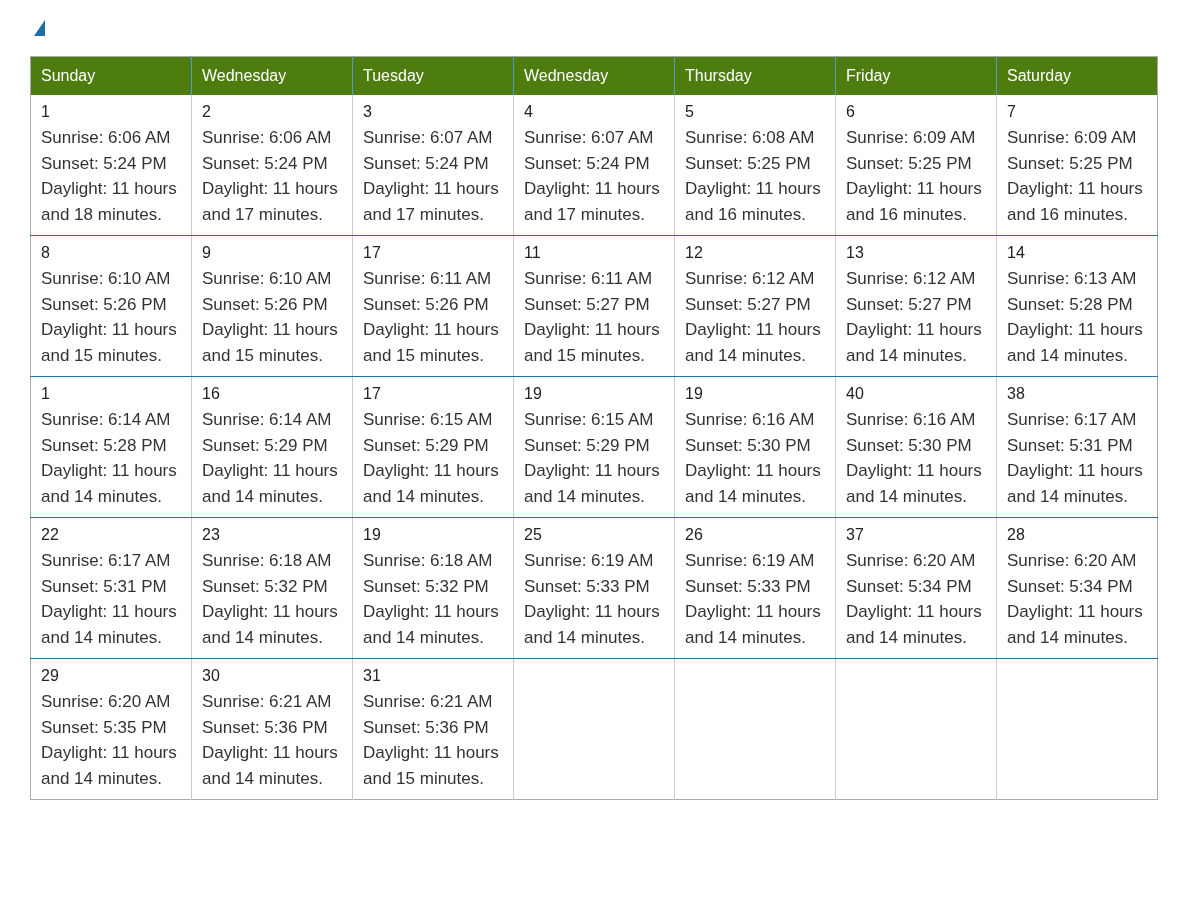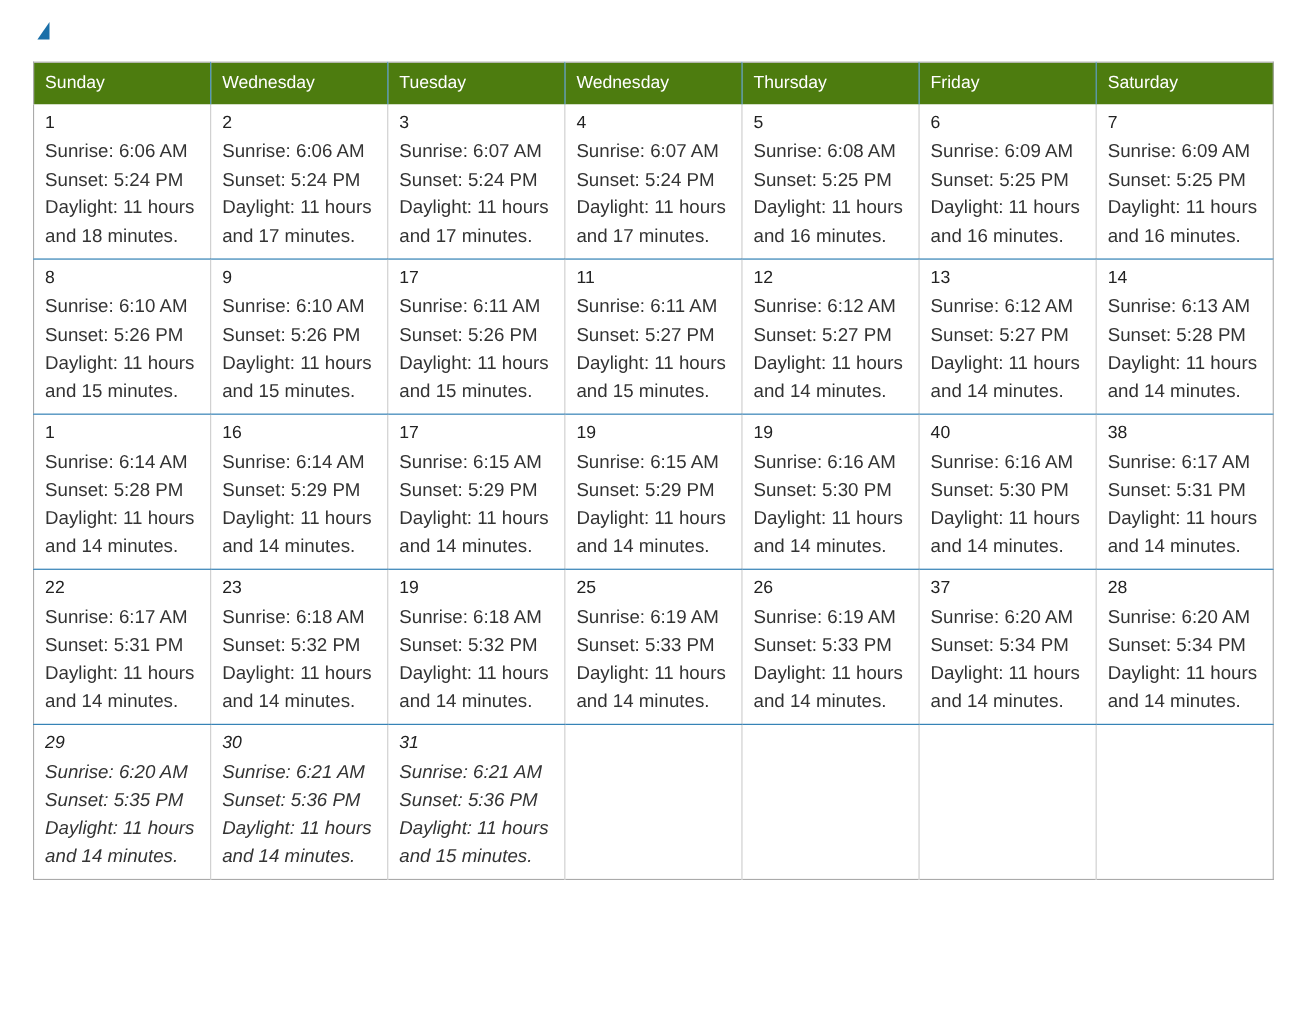--- a/index.html
+++ b/index.html
@@ -73,21 +73,20 @@
       border-bottom: 1px solid #2176ae;
       width: 14.28%;
       min-height: 110px;
       height: 130px;
     }
     .calendar-table td:last-child {
       border-right: none;
     }
     .calendar-table tr:last-child td {
       border-bottom: none;
-      font-style: italic;
     }
     .calendar-table tbody tr td {
       background: #fff;
     }
     .day-number {
       font-size: 16px;
       font-weight: normal;
       color: #222;
       display: block;
       margin-bottom: 4px;

